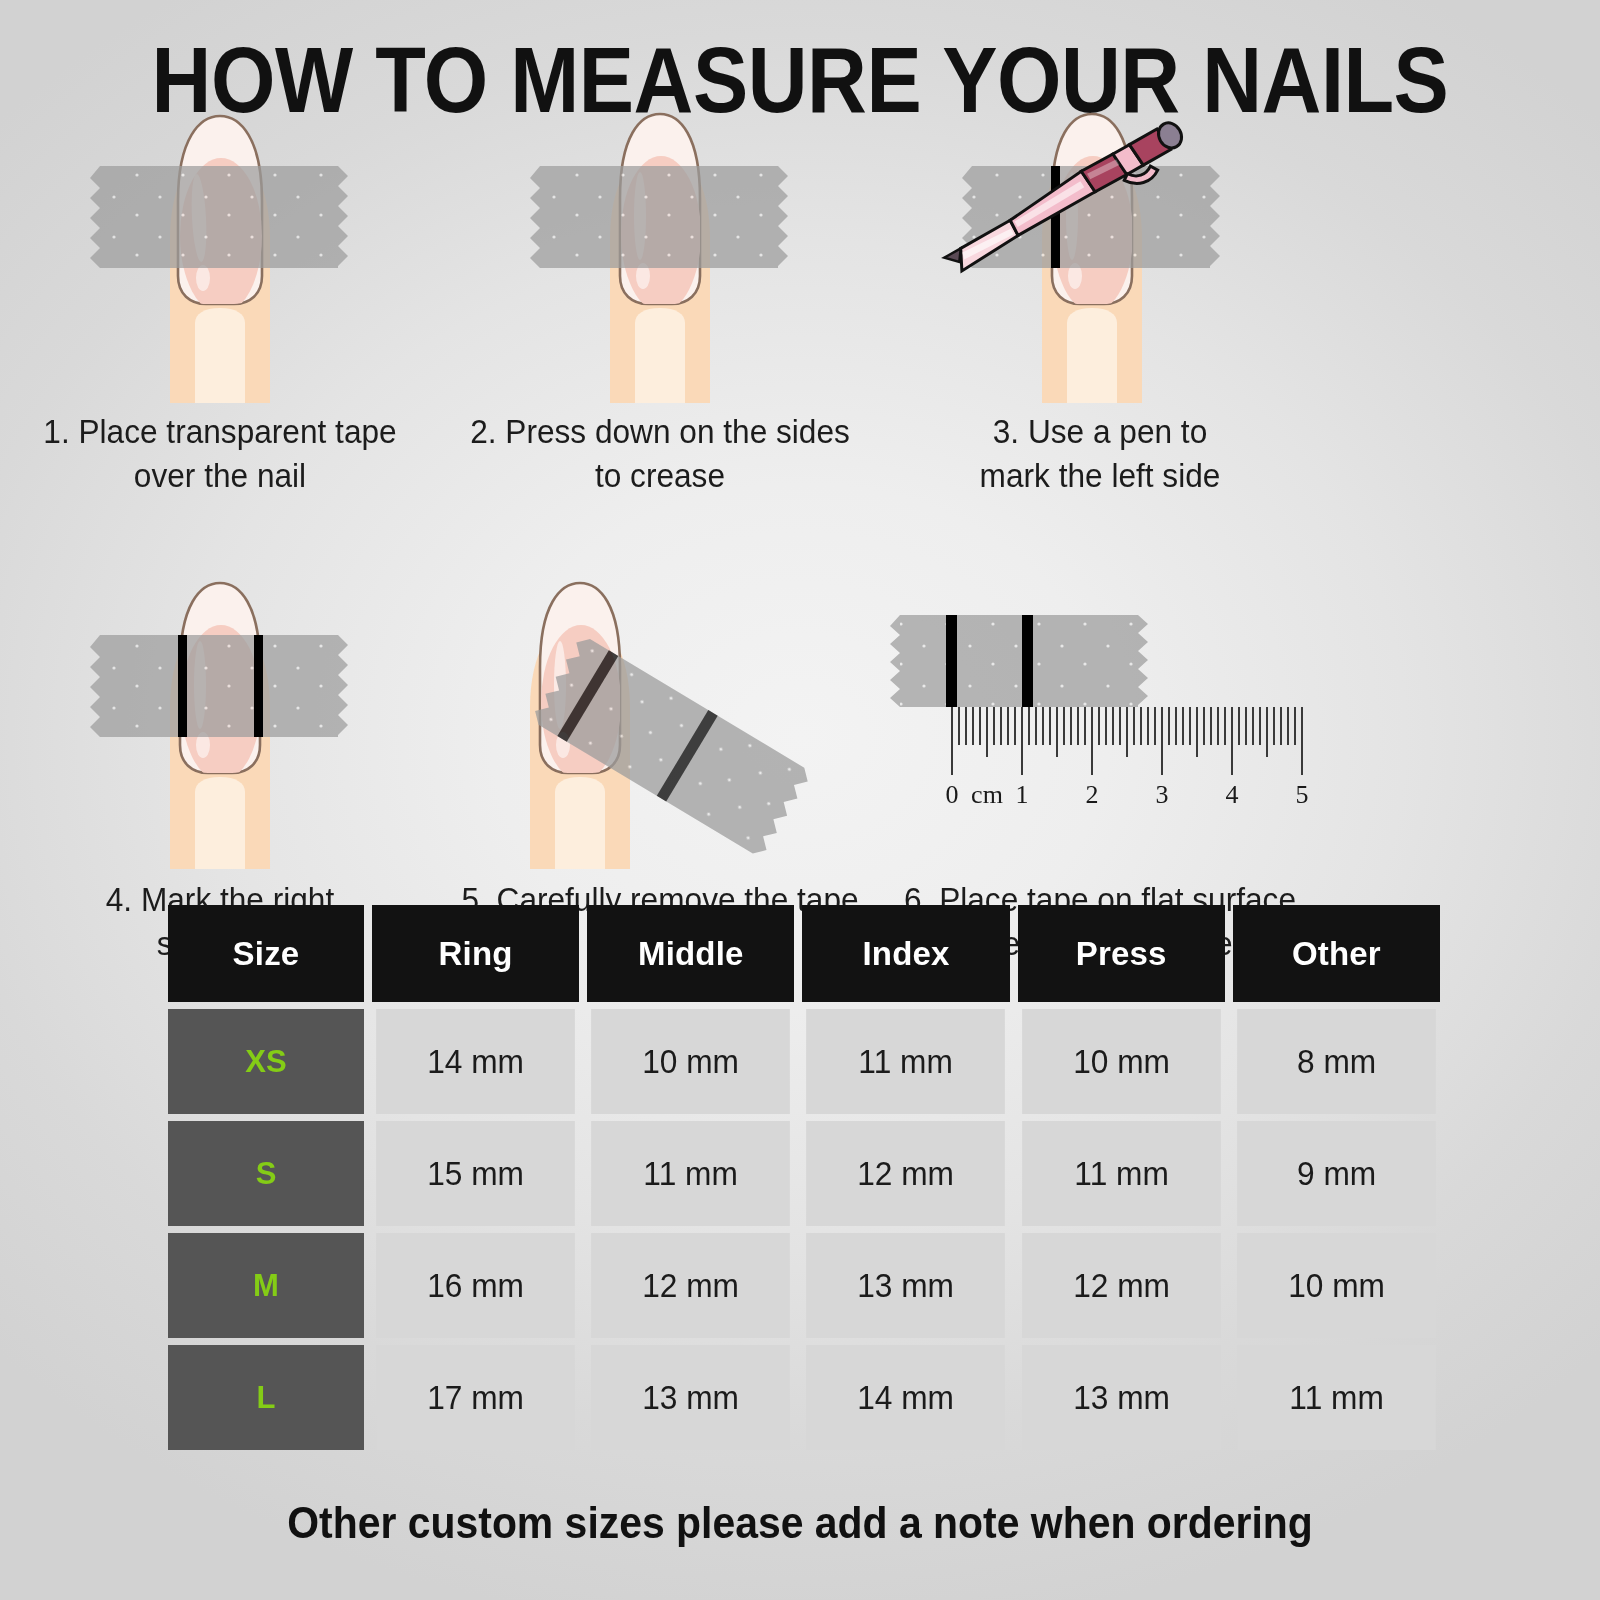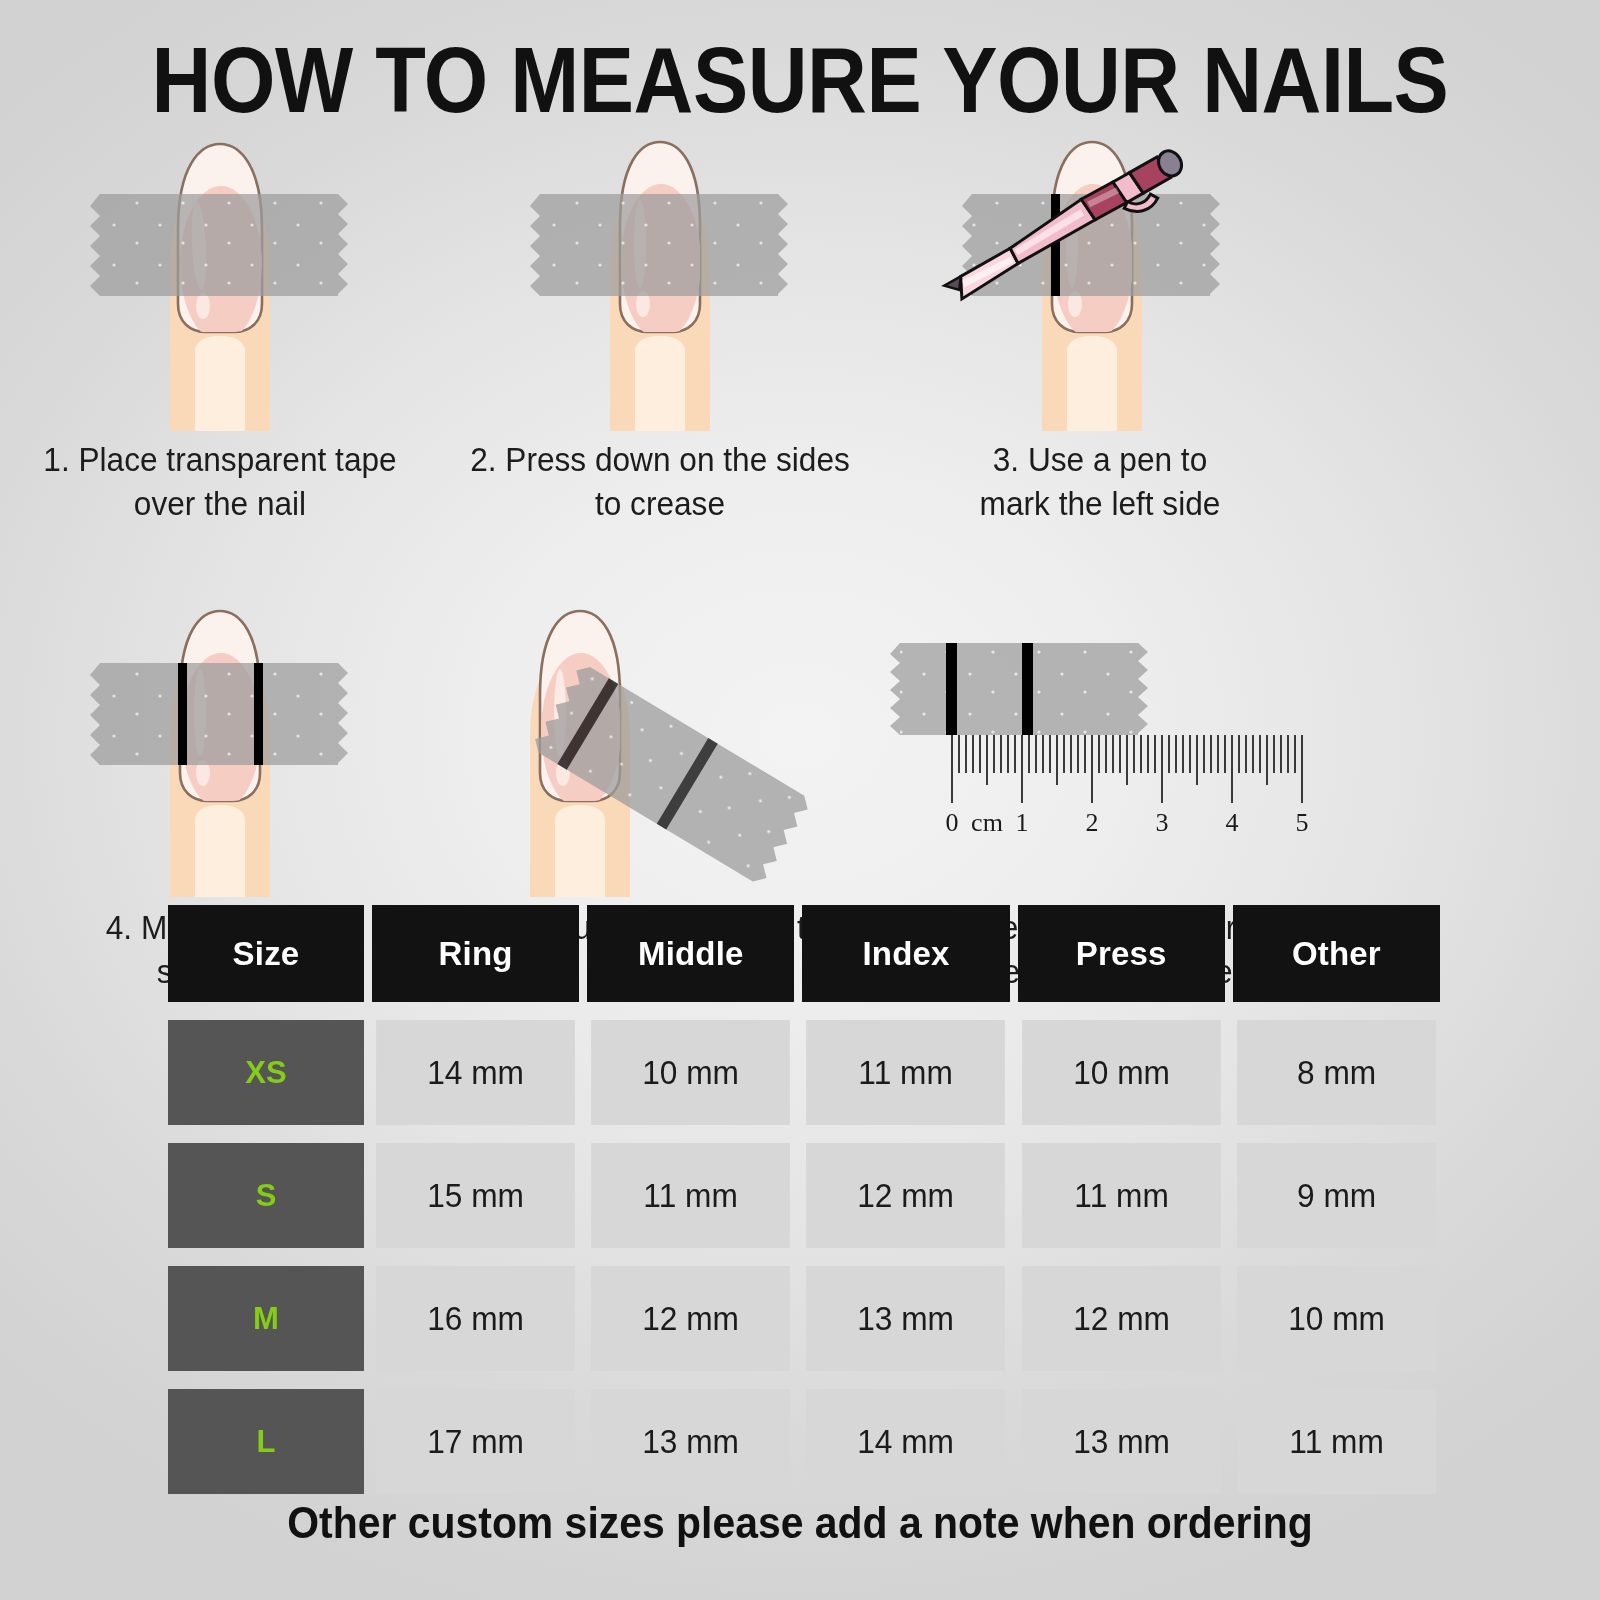--- a/index.html
+++ b/index.html
@@ -26,21 +26,21 @@
     font-size:92px;
     letter-spacing:-0.5px;
     color:#111;
     transform:scaleX(0.90);
     transform-origin:50% 50%;
     white-space:nowrap;
   }
 
   
   .steps{
-    position:absolute;left:0;top:136px;width:1320px;
+    position:absolute;left:0;top:108px;width:1320px;
   }
   .row{display:flex;}
   .cell{width:533.33px;position:relative;}
   .art{position:relative;height:295px;}
   .row2 .art{height:290px;}
   .cap{
     text-align:center;
     font-size:34px;
     line-height:44px;
     color:#1c1c1c;
@@ -51,21 +51,21 @@
   }
   .row2 .cap{margin-top:8px;}
 
   
   .finger{position:absolute;left:50%;transform:translateX(-50%);top:0;}
 
   
   .table{
     position:absolute;left:168px;top:905px;width:1272px;
   }
-  .trow{display:flex;gap:8px;margin-bottom:18px;}
+  .trow{display:flex;gap:8px;margin-bottom:7px;}
   .th{
     flex:1;height:97px;background:#121212;
     display:flex;align-items:center;justify-content:center;
     color:#fff;font-weight:700;font-size:33px;
     letter-spacing:.2px;
   }
   .th:first-child{flex:0 0 196px;}
   .tdsize{
     flex:0 0 196px;height:105px;background:#555555;
     display:flex;align-items:center;justify-content:center;

